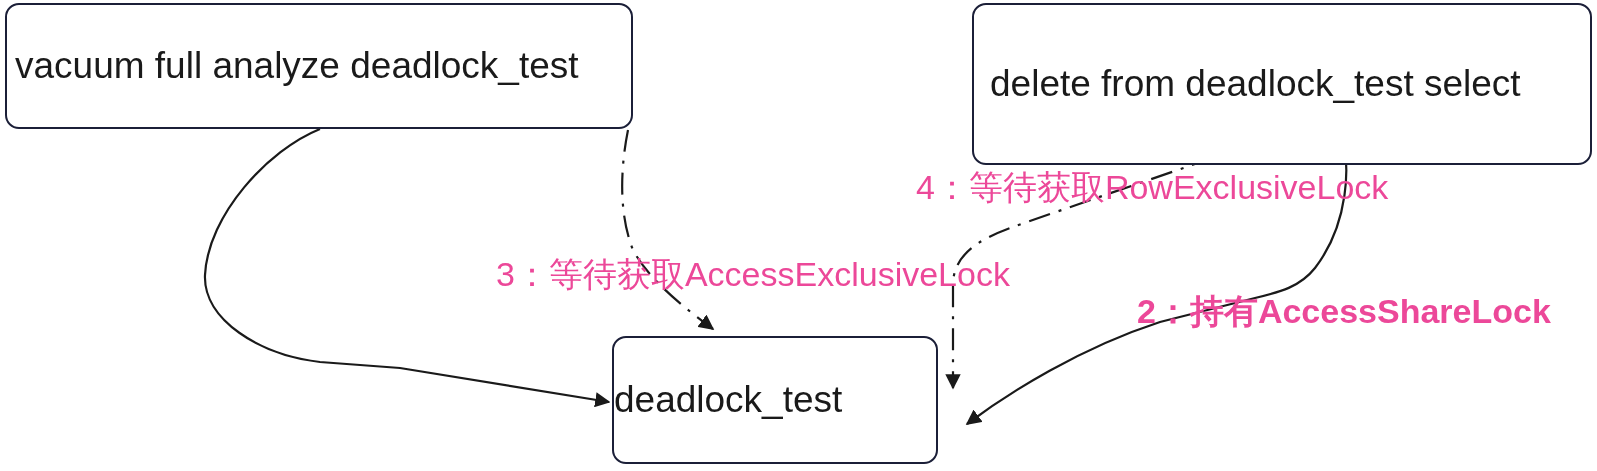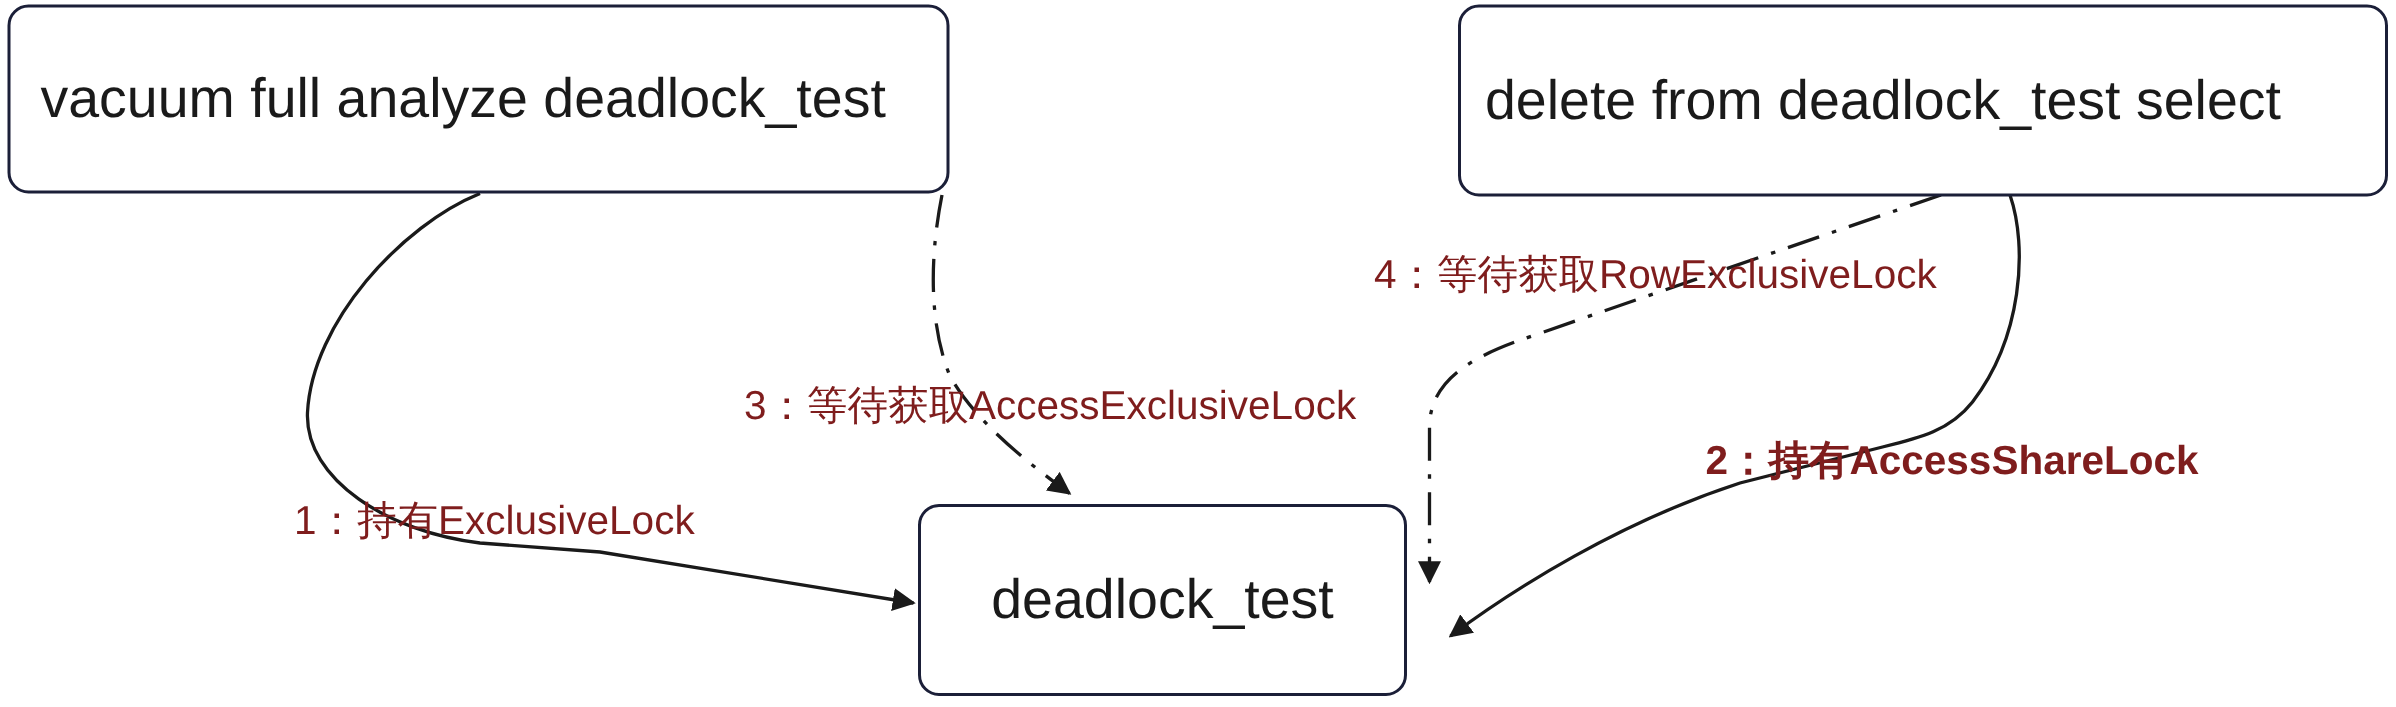--- a/index.html
+++ b/index.html
@@ -33,28 +33,28 @@
     display: flex;
     align-items: center;
     color: #1a1a1a;
   }
   .node-label {
     font-size: 37px;
     line-height: 1.1;
     white-space: nowrap;
     color: #1a1a1a;
   }
-  .node.left-node  { left: 5px;   top: 3px;   width: 628px; height: 126px; padding-left: 20px; }
-  .node.right-node { left: 972px; top: 3px;   width: 620px; height: 128px; padding-left: 16px; }
+  .node.left-node  { left: 5px;   top: 3px;   width: 628px; height: 126px; padding-left: 8px; }
+  .node.right-node { left: 972px; top: 3px;   width: 620px; height: 162px; padding-left: 16px; }
   .node.center-node{ left: 612px; top: 336px; width: 326px; height: 128px;
-                     justify-content: center; padding-left: 0; }
+                     justify-content: flex-start; padding-left: 0; }
   .edge-label {
     position: absolute;
-    font-size: 27px;
-    color: #7f1d1d;
+    font-size: 34px;
+    color: #ec4899;
     white-space: nowrap;
     letter-spacing: 0px;
   }
   .lbl-hold-exclusive      { left: 196px;  top: 329px; }
   .lbl-wait-accessexcl     { left: 496px;  top: 252px; }
   .lbl-wait-rowexcl        { left: 916px;  top: 165px; }
   .lbl-hold-accessshare    { left: 1137px; top: 289px; font-weight: bold; }
 </style>
 </head>
 <body>
@@ -92,21 +92,20 @@
   </div>
 
   <div class="node right-node">
     <span class="node-label">delete from deadlock_test select</span>
   </div>
 
   <div class="node center-node">
     <span class="node-label">deadlock_test</span>
   </div>
 
-  <div class="edge-label lbl-hold-exclusive">1：持有ExclusiveLock</div>
 
   <div class="edge-label lbl-wait-accessexcl">3：等待获取AccessExclusiveLock</div>
 
   <div class="edge-label lbl-wait-rowexcl">4：等待获取RowExclusiveLock</div>
 
   <div class="edge-label lbl-hold-accessshare">2：持有AccessShareLock</div>
 
 </div>
 
 </body></html>

